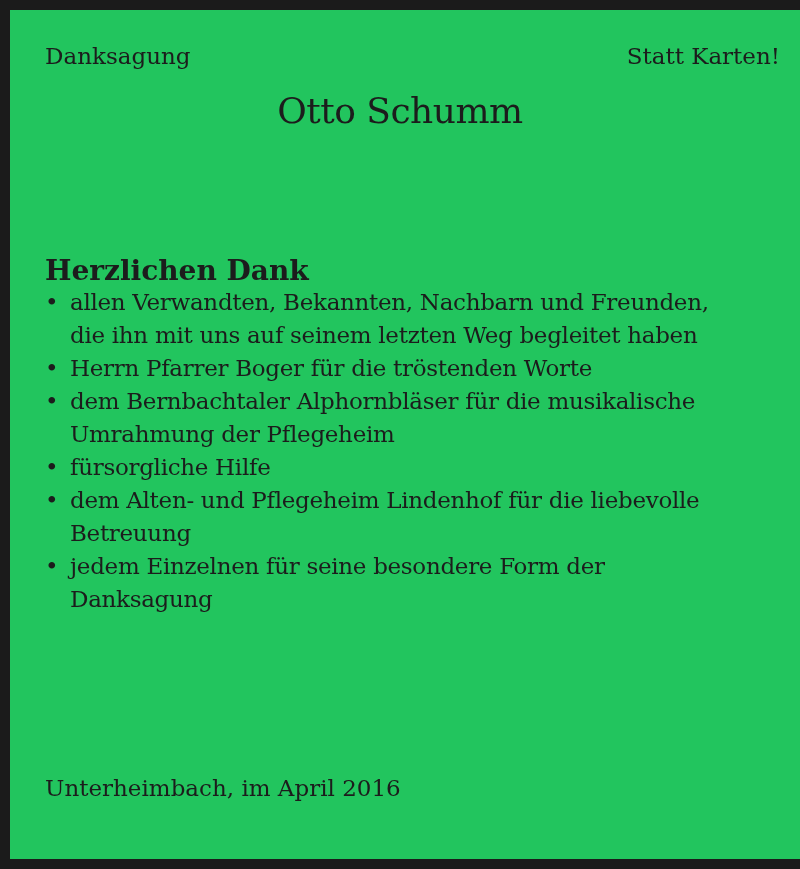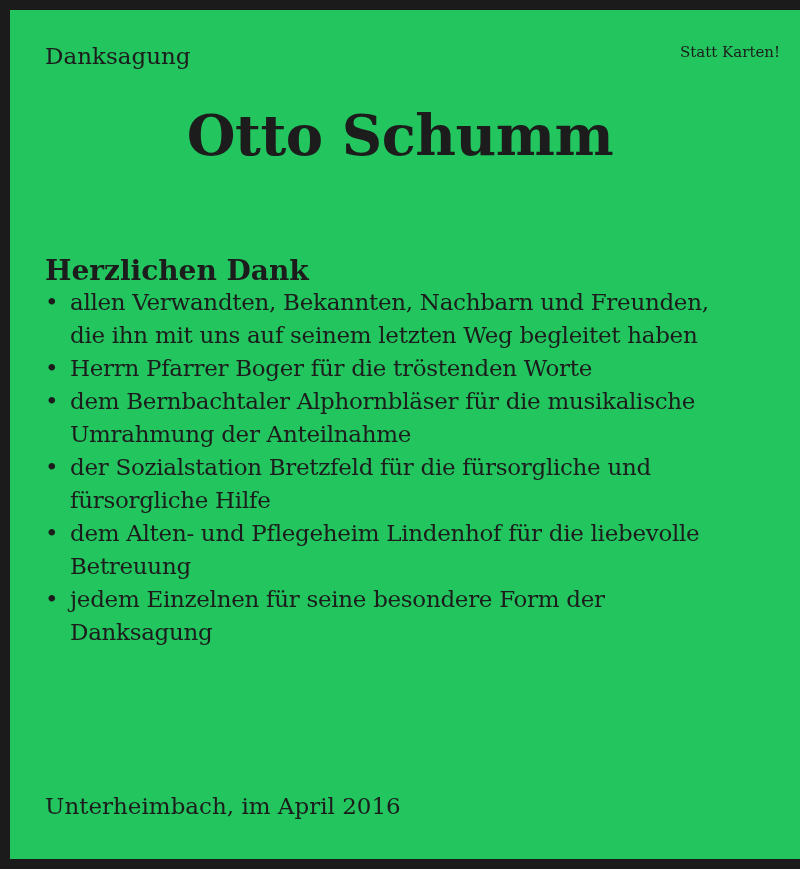--- a/index.html
+++ b/index.html
@@ -1,28 +1,28 @@
 <!DOCTYPE html>
 <html><head>
 <meta charset="utf-8">
 <style>
   html, body { margin:0; padding:0; }
   body { width:800px; height:869px; background:#1b1b1b; position:relative; overflow:hidden; }
   .card { position:absolute; left:10px; top:10px; width:776px; height:849px; background:#22c55e; color:#1c1c1c; font-family:"DejaVu Serif", serif;padding-left:28px; }
   .top-left { position:absolute; left:35px; top:33px; font-size:23px; }
-  .top-right { position:absolute; right:34px; top:33px; font-size:15px; }
-  .name { position:absolute; left:0; width:780px; top:92px; text-align:center; font-size:56px; font-weight:bold; letter-spacing:-0.5px; }
+  .top-right { position:absolute; right:34px; top:33px; font-size:23px; }
+  .name { position:absolute; left:0; width:780px; top:80px; text-align:center; font-size:36px; font-weight:normal; letter-spacing:-0.5px; }
   .dates { position:absolute; left:0; width:780px; top:174px; text-align:center; font-size:22px; }
   .dates span { margin:0 14px; }
   .heading { position:absolute; left:35px; top:244px; font-size:28px; font-weight:bold; }
   ul.items { position:absolute; left:35px; top:276px; margin:0; padding:0; list-style:none; width:720px; }
   ul.items li { position:relative; padding-left:25px; font-size:23px; line-height:33px; letter-spacing:-0.3px; }
   ul.items li .bullet { position:absolute; left:0; top:0; }
   .sign { position:absolute; left:248px; top:686px; font-size:22px; font-weight:bold; line-height:33px; }
-  .place { position:absolute; left:35px; top:783px; font-size:23px; }
+  .place { position:absolute; left:35px; top:765px; font-size:23px; }
 </style>
 </head>
 <body>
 
 <div class="card">
   <div class="top-left">Danksagung</div>
   <div class="top-right">Statt Karten!</div>
 
   <div class="name">Otto Schumm</div>
 
@@ -35,25 +35,24 @@
       <div>allen Verwandten, Bekannten, Nachbarn und Freunden,</div>
       <div>die ihn mit uns auf seinem letzten Weg begleitet haben</div>
     </li>
     <li>
       <span class="bullet">•</span>
       <div>Herrn Pfarrer Boger für die tröstenden Worte</div>
     </li>
     <li>
       <span class="bullet">•</span>
       <div>dem Bernbachtaler Alphornbläser für die musikalische</div>
-      <div>Umrahmung der Anteilnahme</div>
+      <div>Umrahmung der Pflegeheim</div>
     </li>
     <li>
       <span class="bullet">•</span>
-      <div>der Sozialstation Bretzfeld für die fürsorgliche und</div>
       <div>fürsorgliche Hilfe</div>
     </li>
     <li>
       <span class="bullet">•</span>
       <div>dem Alten- und Pflegeheim Lindenhof für die liebevolle</div>
       <div>Betreuung</div>
     </li>
     <li>
       <span class="bullet">•</span>
       <div>jedem Einzelnen für seine besondere Form der</div>

